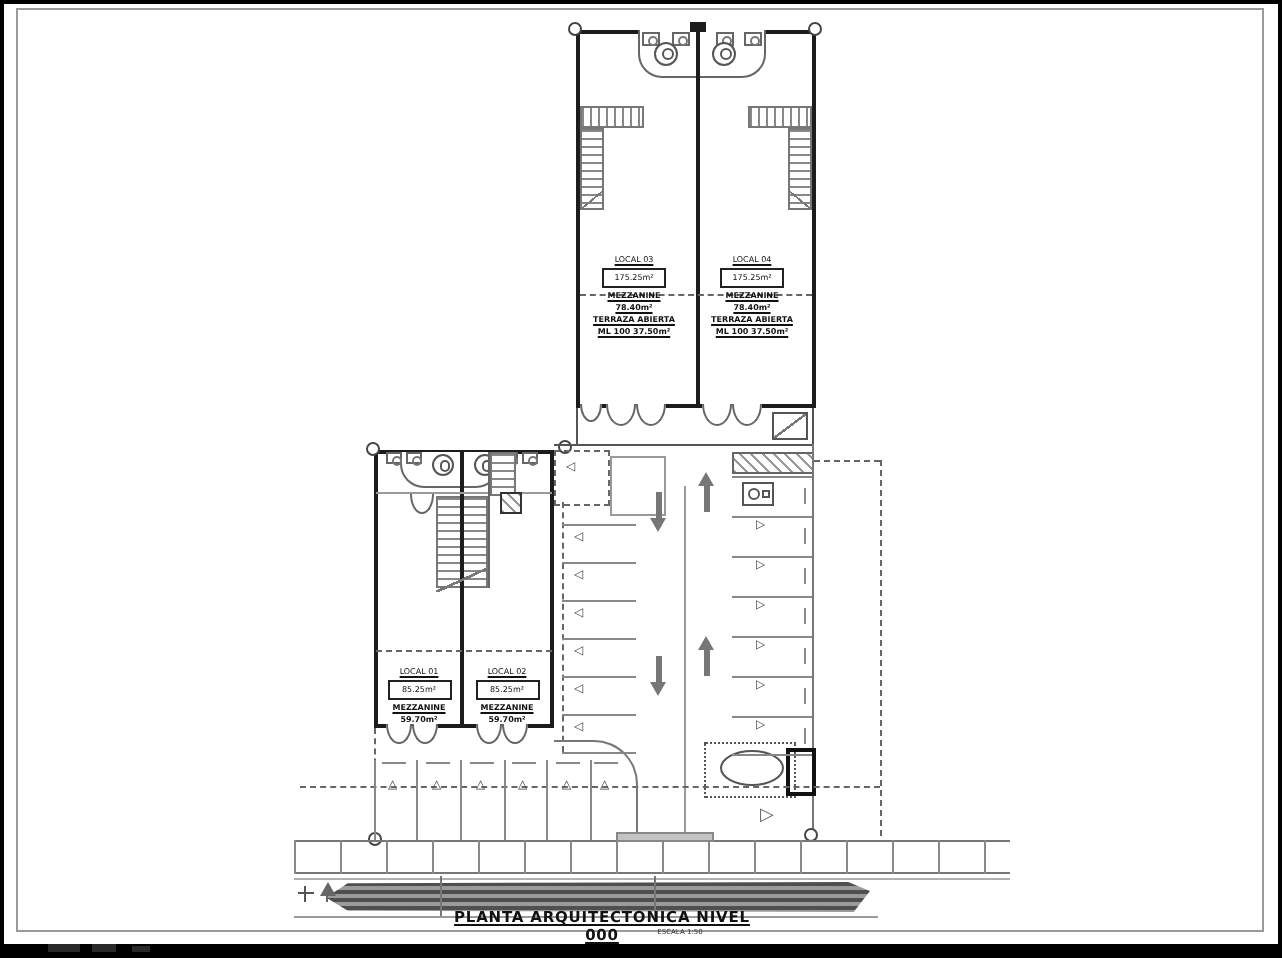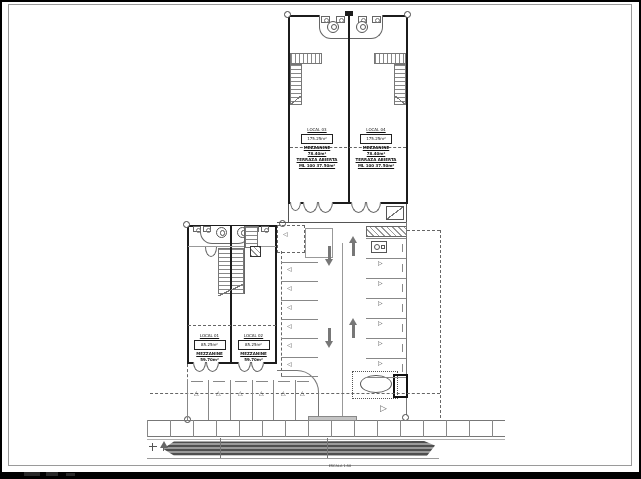--- a/index.html
+++ b/index.html
@@ -182,20 +182,21 @@
   <div style="position:absolute;left:147px;top:420px;width:358px;height:17px;border-top:1px solid #777;border-bottom:1px solid #777"></div>
   <div style="position:absolute;left:308px;top:416px;width:49px;height:5px;background:#c4c4c4;border:1px solid #888"></div>
   <div class="lh" style="left:147px;top:439px;width:358px;background:#b0b0b0"></div>
   <div class="road"></div>
   <div class="lv" style="left:220px;top:438px;height:20px;background:#777"></div>
   <div class="lv" style="left:327px;top:438px;height:20px;background:#777"></div>
   <div class="lh" style="left:147px;top:458px;width:292px;background:#9a9a9a"></div>
   <div class="plus" style="left:149px;top:443px"></div>
   <div class="tree" style="left:160px;top:441px"></div>
 
+  <div class="title">PLANTA ARQUITECTONICA NIVEL 000</div>
   <div class="subtitle">ESCALA 1:50</div>
 
   <div class="noise" style="left:24px;top:472px;width:16px;height:4px"></div>
   <div class="noise" style="left:46px;top:472px;width:12px;height:4px"></div>
   <div class="noise" style="left:66px;top:473px;width:9px;height:3px"></div>
 <div class="lh" style="left: 281px; top: 262px; width: 37px; height: 1px;"></div>
     <div class="lh" style="left: 281px; top: 281px; width: 37px; height: 1px;"></div>
     <div class="lh" style="left: 281px; top: 300px; width: 37px; height: 1px;"></div>
     <div class="lh" style="left: 281px; top: 319px; width: 37px; height: 1px;"></div>
     <div class="lh" style="left: 281px; top: 338px; width: 37px; height: 1px;"></div>

